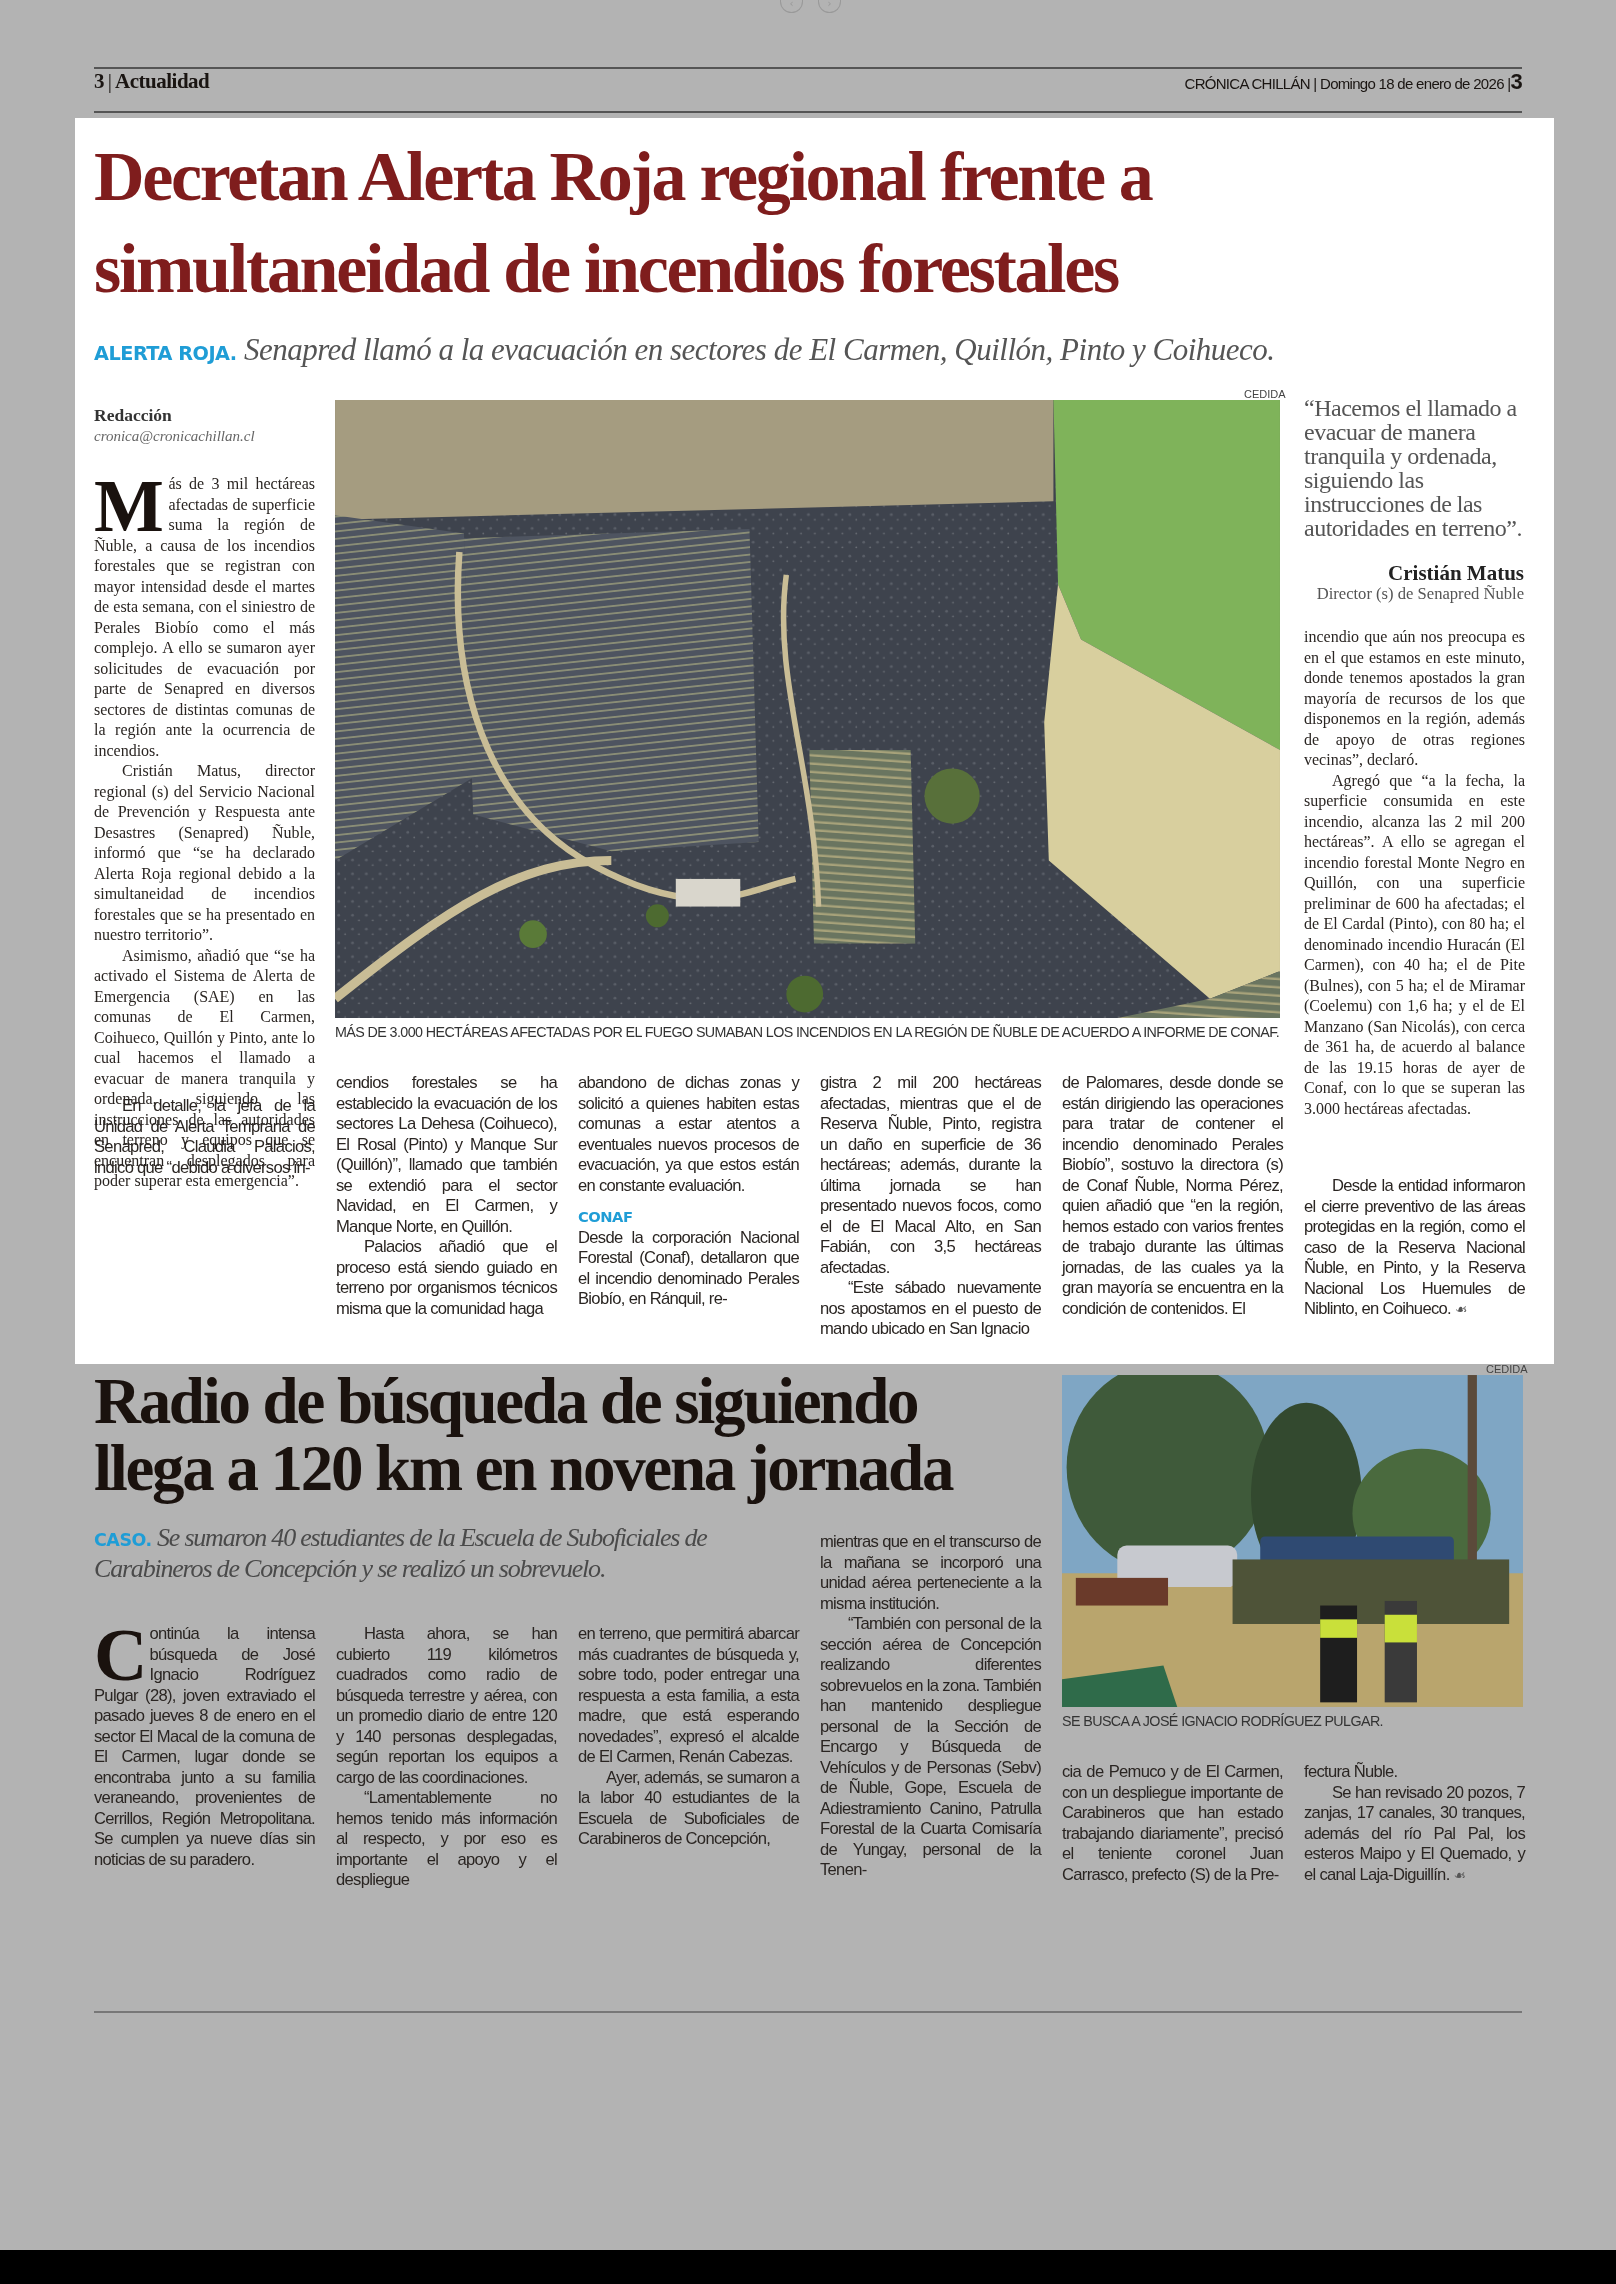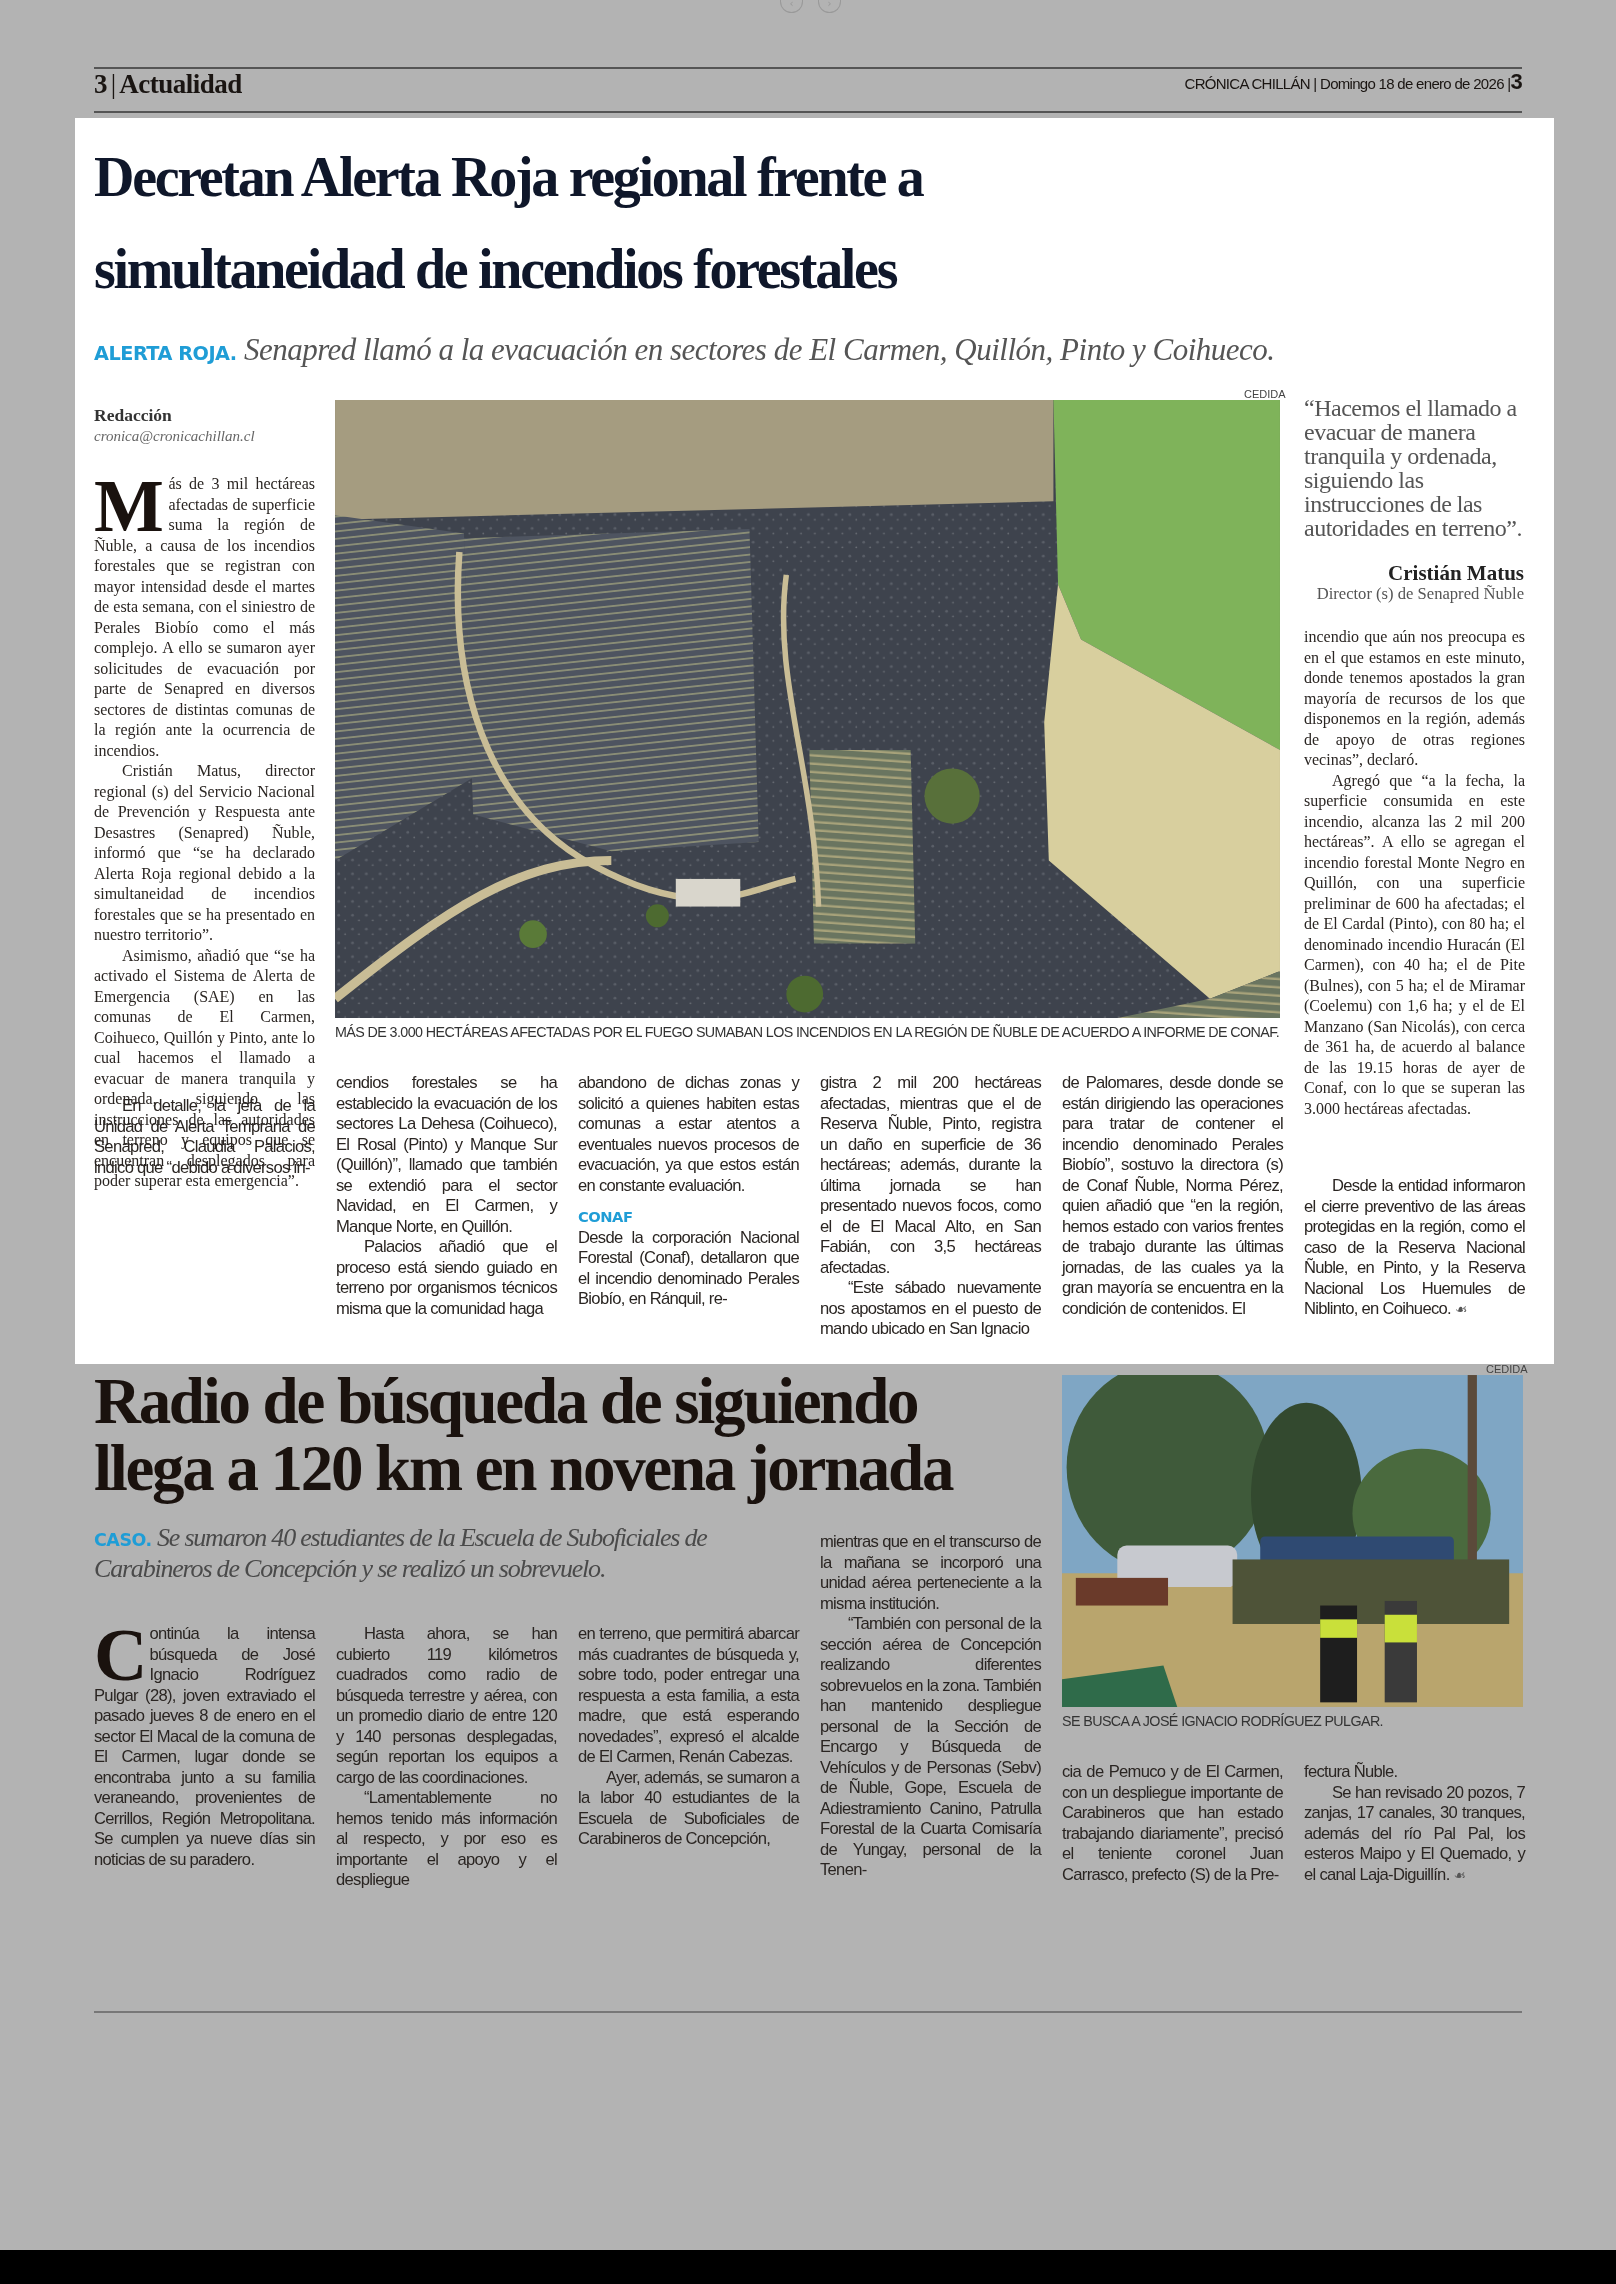--- a/index.html
+++ b/index.html
@@ -1,25 +1,25 @@
 <!DOCTYPE html>
 <html style="font-size:7.4px"><head>
 <meta charset="utf-8">
 <style>
   html,body{margin:0;padding:0;}
   body{width:1616px;height:2284px;background:#b3b3b3;position:relative;overflow:hidden;font-family:"DejaVu Serif",serif;color:#1a1512;}
   .abs{position:absolute;}
   .nav-btn{position:absolute;top:0;width:21px;height:12px;border:1.4px solid #999;border-top:none;border-radius:0 0 14px 14px;color:#999;font-family:"DejaVu Sans",sans-serif;font-size:10px;line-height:8.3px;text-align:center;}
   .rule{position:absolute;left:94px;width:1428px;background:#555;}
-  .hdr-left{left:94px;top:69px;font-family:"Liberation Serif",serif;font-weight:bold;font-size:27px;letter-spacing:-0.5px;}
+  .hdr-left{left:94px;top:69px;font-family:"Liberation Serif",serif;font-weight:bold;font-size:21px;letter-spacing:-0.5px;}
   .hdr-left .sep{font-weight:normal;margin:0 3.7px;}
   .hdr-right{right:94px;top:69px;font-family:"Liberation Sans",sans-serif;font-size:15px;letter-spacing:-0.7px;}
   .hdr-right .pg{font-weight:bold;font-size:22px;}
   .panel{left:75px;top:118px;width:1479px;height:1246px;background:#ffffff;}
-  .title1{left:94px;top:131px;width:1451px;font-family:"Liberation Serif",serif;font-weight:bold;font-size:56px;line-height:92px;letter-spacing:-2.3px;color:#0f172a;}
+  .title1{left:94px;top:131px;width:1451px;font-family:"Liberation Serif",serif;font-weight:bold;font-size:70px;line-height:92px;letter-spacing:-2.3px;color:#7f1d1d;}
   .kicker{color:#1f9dd6;font-family:"DejaVu Sans",sans-serif;font-weight:bold;font-style:normal;letter-spacing:-0.5px;text-align:right;}
   .sub1{left:94px;top:332px;width:1451px;font-family:"Liberation Serif",serif;font-style:italic;font-size:31px;color:#555;letter-spacing:-0.5px;}
   .sub1 .kicker{font-size:19.3px;}
   .byline{left:94px;top:405px;font-family:"Liberation Serif",serif;font-weight:bold;font-size:17.5px;color:#333;}
   .email{left:94px;top:428px;font-family:"Liberation Serif",serif;font-style:italic;font-size:15px;color:#666;}
   .col{position:absolute;font-family:"Liberation Serif",serif;font-size:16px;line-height:20.5px;color:#2a2522;text-align:justify;hyphens:manual;}
   .col p{margin:0;text-indent:28px;}
   .col p.noind{text-indent:0;}
   .col.cond{font-family:"Liberation Sans Narrow","Liberation Sans",sans-serif;font-size:16.6px;letter-spacing:-0.7px;line-height:20.5px;}
   .dropcap{float:left;font-family:"Liberation Serif",serif;font-weight:bold;font-size:74px;line-height:55px;margin:4.6px 4.6px 0 0;color:#1a120e;}

